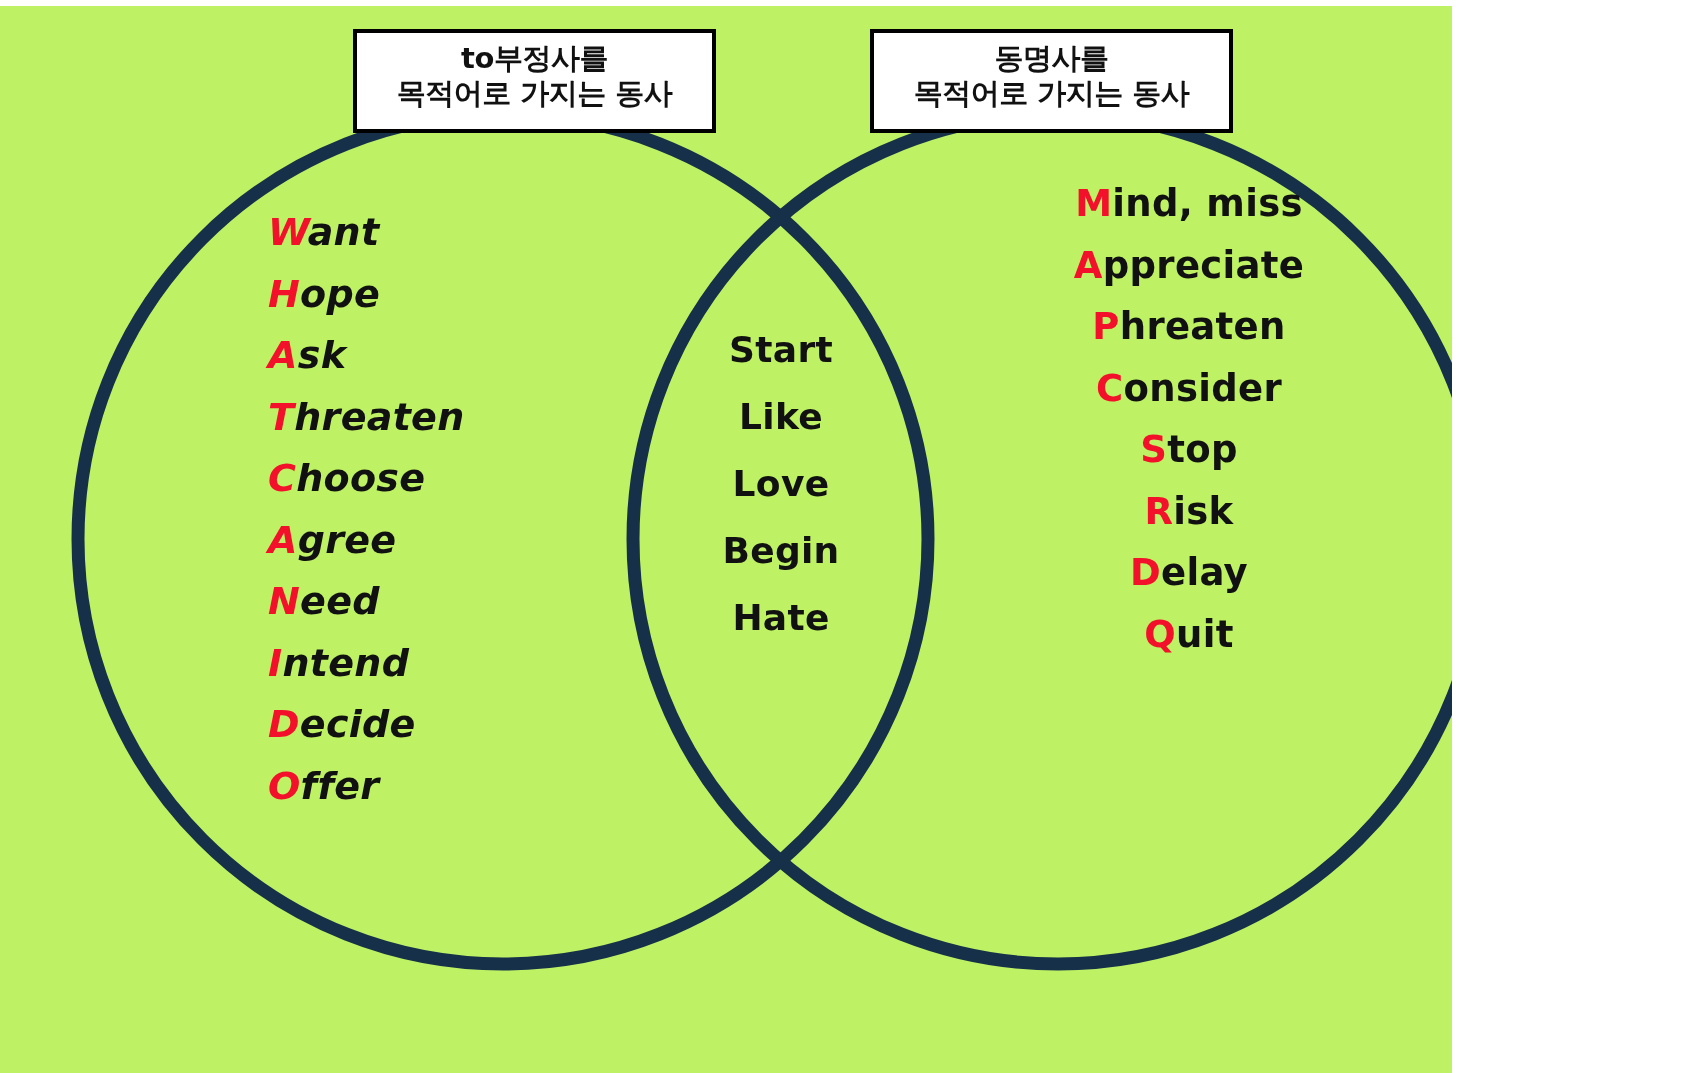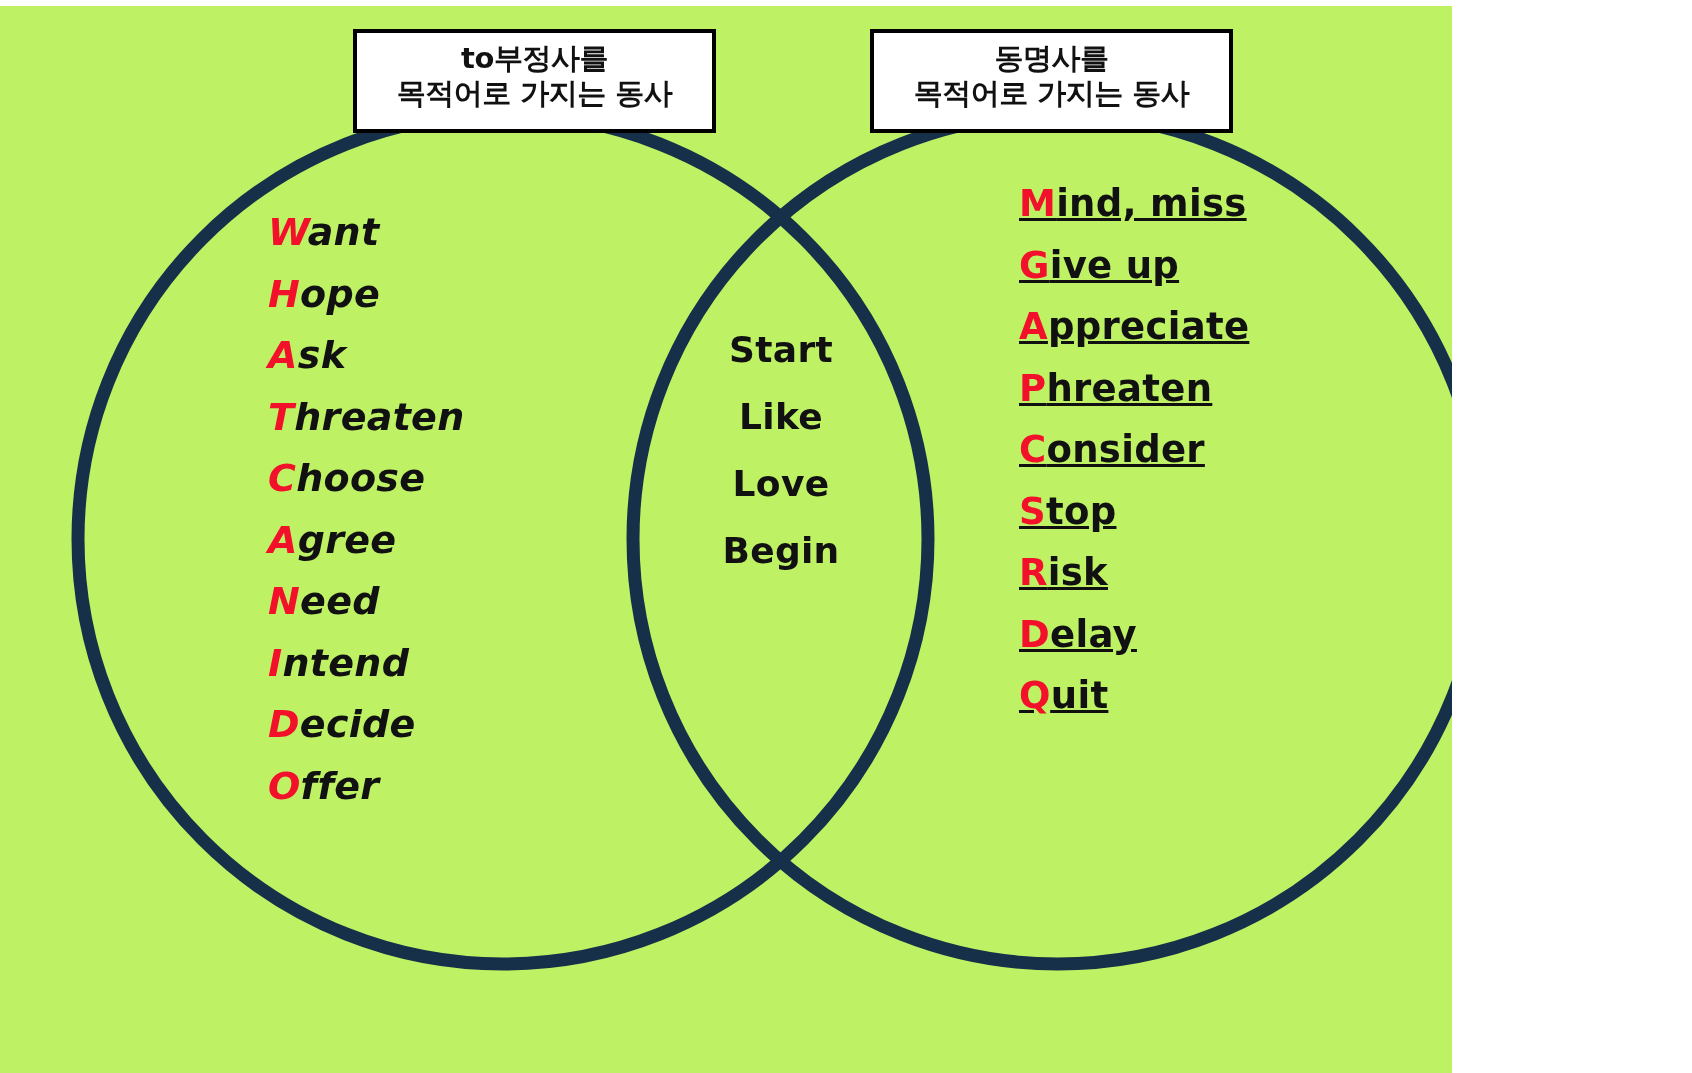--- a/index.html
+++ b/index.html
@@ -97,22 +97,21 @@
   }
 
   #col-right {
     left: 1019px;
     top: 167px;
     width: 340px;
   }
   #col-right .word {
     font-size: 37px;
     line-height: 61.5px;
-    text-align: left;
-    text-decoration: underline;
+    text-align: center;
   }
 </style>
 </head>
 <body>
 
 <div id="canvas">
 
   <svg id="venn-svg" viewBox="0 0 1692 1073">
     <circle cx="503" cy="533" r="425" fill="none" stroke="#16304a" stroke-width="13"></circle>
     <circle cx="1058" cy="533" r="425" fill="none" stroke="#16304a" stroke-width="13"></circle>
@@ -139,25 +138,25 @@
       <div class="word"><span class="cap">I</span><span class="rest">ntend</span></div>
       <div class="word"><span class="cap">D</span><span class="rest">ecide</span></div>
       <div class="word"><span class="cap">O</span><span class="rest">ffer</span></div>
     </div>
 
   <div class="word-col" id="col-center">
       <div class="word"><span class="rest">Start</span></div>
       <div class="word"><span class="rest">Like</span></div>
       <div class="word"><span class="rest">Love</span></div>
       <div class="word"><span class="rest">Begin</span></div>
+      <div class="word"><span class="rest">Hate</span></div>
     </div>
 
   <div class="word-col" id="col-right">
       <div class="word"><span class="cap">M</span><span class="rest">ind, miss</span></div>
-      <div class="word"><span class="cap">G</span><span class="rest">ive up</span></div>
       <div class="word"><span class="cap">A</span><span class="rest">ppreciate</span></div>
       <div class="word"><span class="cap">P</span><span class="rest">hreaten</span></div>
       <div class="word"><span class="cap">C</span><span class="rest">onsider</span></div>
       <div class="word"><span class="cap">S</span><span class="rest">top</span></div>
       <div class="word"><span class="cap">R</span><span class="rest">isk</span></div>
       <div class="word"><span class="cap">D</span><span class="rest">elay</span></div>
       <div class="word"><span class="cap">Q</span><span class="rest">uit</span></div>
     </div>
 
 </div>

